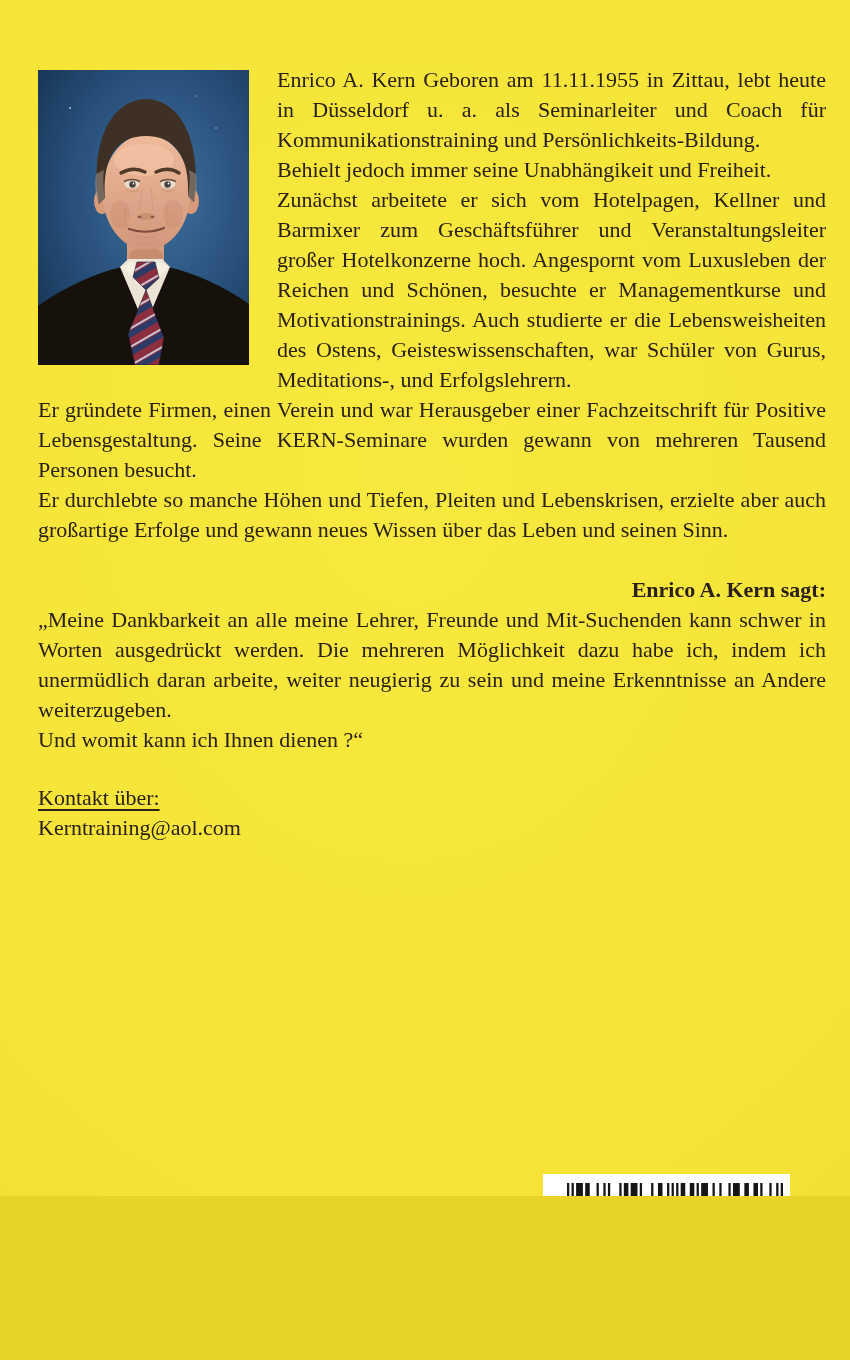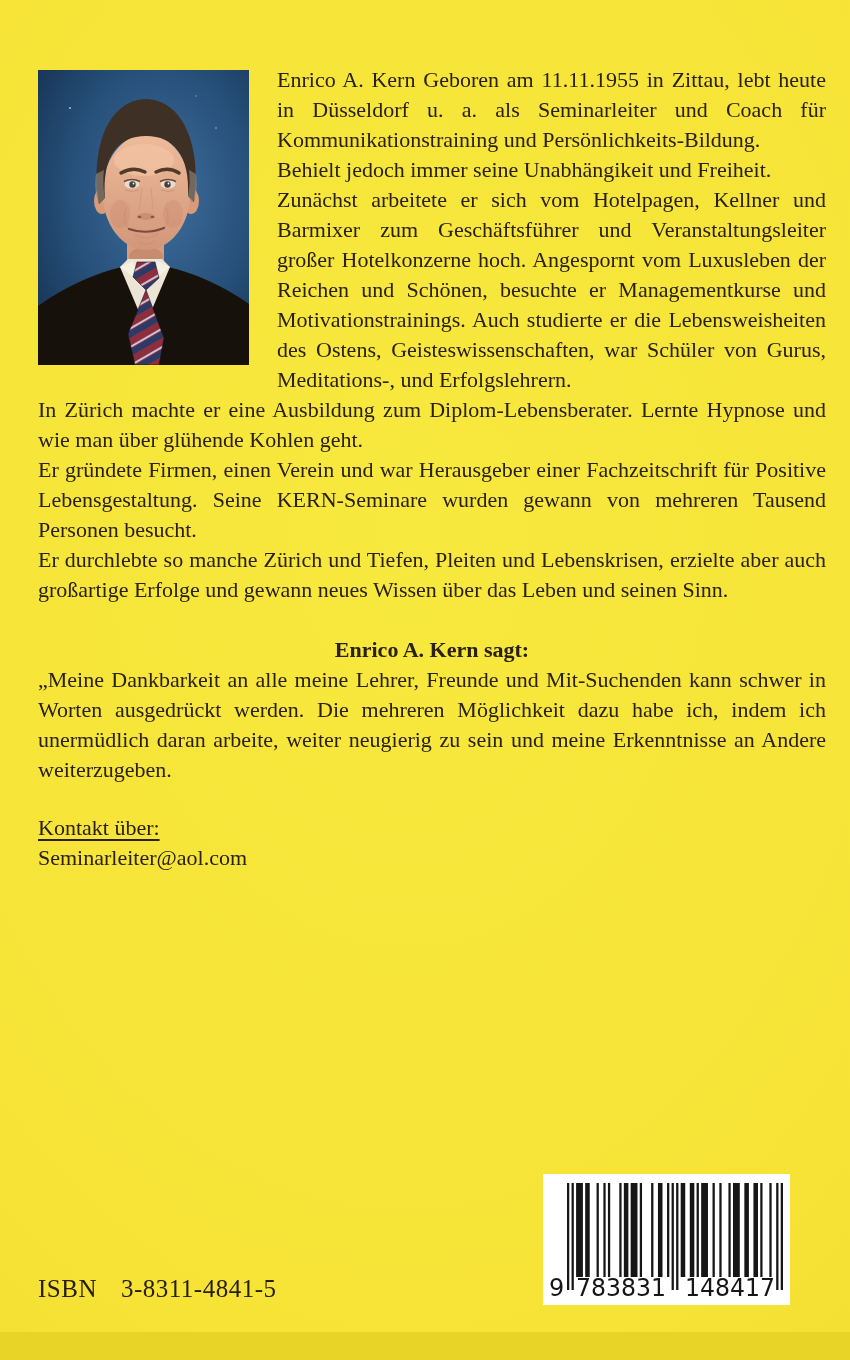--- a/index.html
+++ b/index.html
@@ -1,34 +1,34 @@
 <!DOCTYPE html>
 <html lang="de"><head>
 <meta charset="utf-8">
 <style>
   html,body{margin:0;padding:0;}
   body{width:850px;height:1360px;background:#e8d426;}
   .cover{
-    position:relative;width:850px;height:1332px;overflow:hidden;
+    position:relative;width:850px;height:1196px;overflow:hidden;
     background:radial-gradient(130% 115% at 48% 40%, #f8e93e 0%, #f6e336 55%, #eeda2b 90%, #e7d324 100%);
     font-family:"Liberation Serif","DejaVu Serif",serif;
     color:#2a2015;
   }
   .content{
     position:absolute;left:38px;top:65px;width:788px;
     font-size:22px;line-height:30px;text-align:justify;
   }
   .content p{margin:0;hyphens:auto;-webkit-hyphens:auto;}
   .photo{
     float:left;width:211px;height:295px;
     margin:5px 28px 26px 0;
     background:#132b49;
   }
   .photo svg{display:block;width:211px;height:295px;}
-  .quote-heading{font-weight:bold;margin-top:30px !important;text-align:center;}
+  .quote-heading{font-weight:bold;margin-top:30px !important;text-align:right;}
   .contact-label{margin-top:28px !important;font-family:Liberation Serif, serif;}
   .contact-label span{text-decoration:underline;text-underline-offset:4px;}
   .isbn-line{
     position:absolute;left:38px;top:1274px;
     font-size:25px;line-height:30px;letter-spacing:0.5px;color:#271e12;
   }
   .isbn-number{margin-left:24px;}
   .barcode{
     position:absolute;left:543px;top:1174px;width:247px;height:131px;
   }
@@ -114,29 +114,29 @@
 
         <path d="M91,159 Q108,165 126,158" stroke="#7e4a3c" stroke-width="2.2" fill="none" stroke-linecap="round"></path>
         <path d="M97,165 Q108,171 120,164" stroke="#cf9377" stroke-width="2" fill="none" opacity="0.8" stroke-linecap="round"></path>
         <path d="M100,172 Q108,176 117,171" stroke="#c68d6e" stroke-width="1.2" fill="none" opacity="0.5"></path>
       </svg>
     </div>
 
     <p>Enrico A. Kern Geboren am 11.11.1955 in Zittau, lebt heute in Düsseldorf u. a. als Seminarleiter und Coach für Kommunikationstraining und Persönlichkeits-Bildung.</p>
     <p>Behielt jedoch immer seine Unabhängikeit und Freiheit.</p>
     <p>Zunächst arbeitete er sich vom Hotelpagen, Kellner und Barmixer zum Geschäftsführer und Veranstaltungsleiter großer Hotelkonzerne hoch. Angespornt vom Luxusleben der Reichen und Schönen, besuchte er Managementkurse und Motivationstrainings. Auch studierte er die Lebensweisheiten des Ostens, Geisteswissenschaften, war Schüler von Gurus, Meditations-, und Erfolgslehrern.</p>
-    <p>In Zürich machte er eine Ausbildung zum Diplom-Lebensberater. Lernte Hypnose und wie man über glühende Kohlen geht.</p>
     <p>Er gründete Firmen, einen Verein und war Herausgeber einer Fachzeitschrift für Positive Lebensgestaltung. Seine KERN-Seminare wurden gewann von mehreren Tausend Personen besucht.</p>
-    <p>Er durchlebte so manche Zürich und Tiefen, Pleiten und Lebenskrisen, erzielte aber auch großartige Erfolge und gewann neues Wissen über das Leben und seinen Sinn.</p>
+    <p>Er durchlebte so manche Höhen und Tiefen, Pleiten und Lebenskrisen, erzielte aber auch großartige Erfolge und gewann neues Wissen über das Leben und seinen Sinn.</p>
 
     <p class="quote-heading">Enrico A. Kern sagt:</p>
     <p>„Meine Dankbarkeit an alle meine Lehrer, Freunde und Mit-Suchenden kann schwer in Worten ausgedrückt werden. Die mehreren Möglichkeit dazu habe ich, indem ich unermüdlich daran arbeite, weiter neugierig zu sein und meine Erkenntnisse an Andere weiterzugeben.</p>
+    <p>Und womit kann ich Ihnen dienen ?“</p>
 
     <p class="contact-label"><span>Kontakt über:</span></p>
-    <p>Seminarleiter@aol.com</p>
+    <p>Kerntraining@aol.com</p>
   </div>
 
   <div class="isbn-line">
     <span>ISBN</span><span class="isbn-number">3-8311-4841-5</span>
   </div>
 
   <div class="barcode">
     <svg viewBox="0 0 247 131" xmlns="http://www.w3.org/2000/svg">
       <rect x="0" y="0" width="247" height="131" fill="#ffffff"></rect>
       <g id="bc-bars" fill="#161616">

